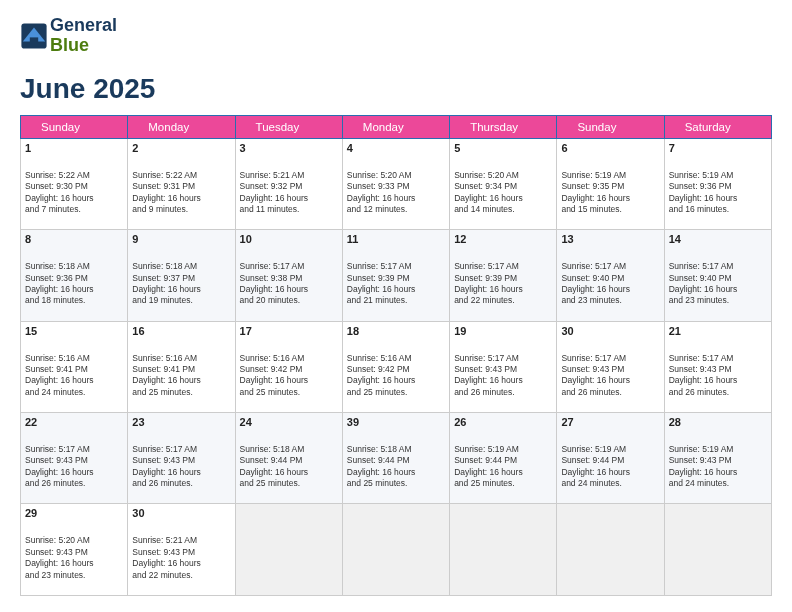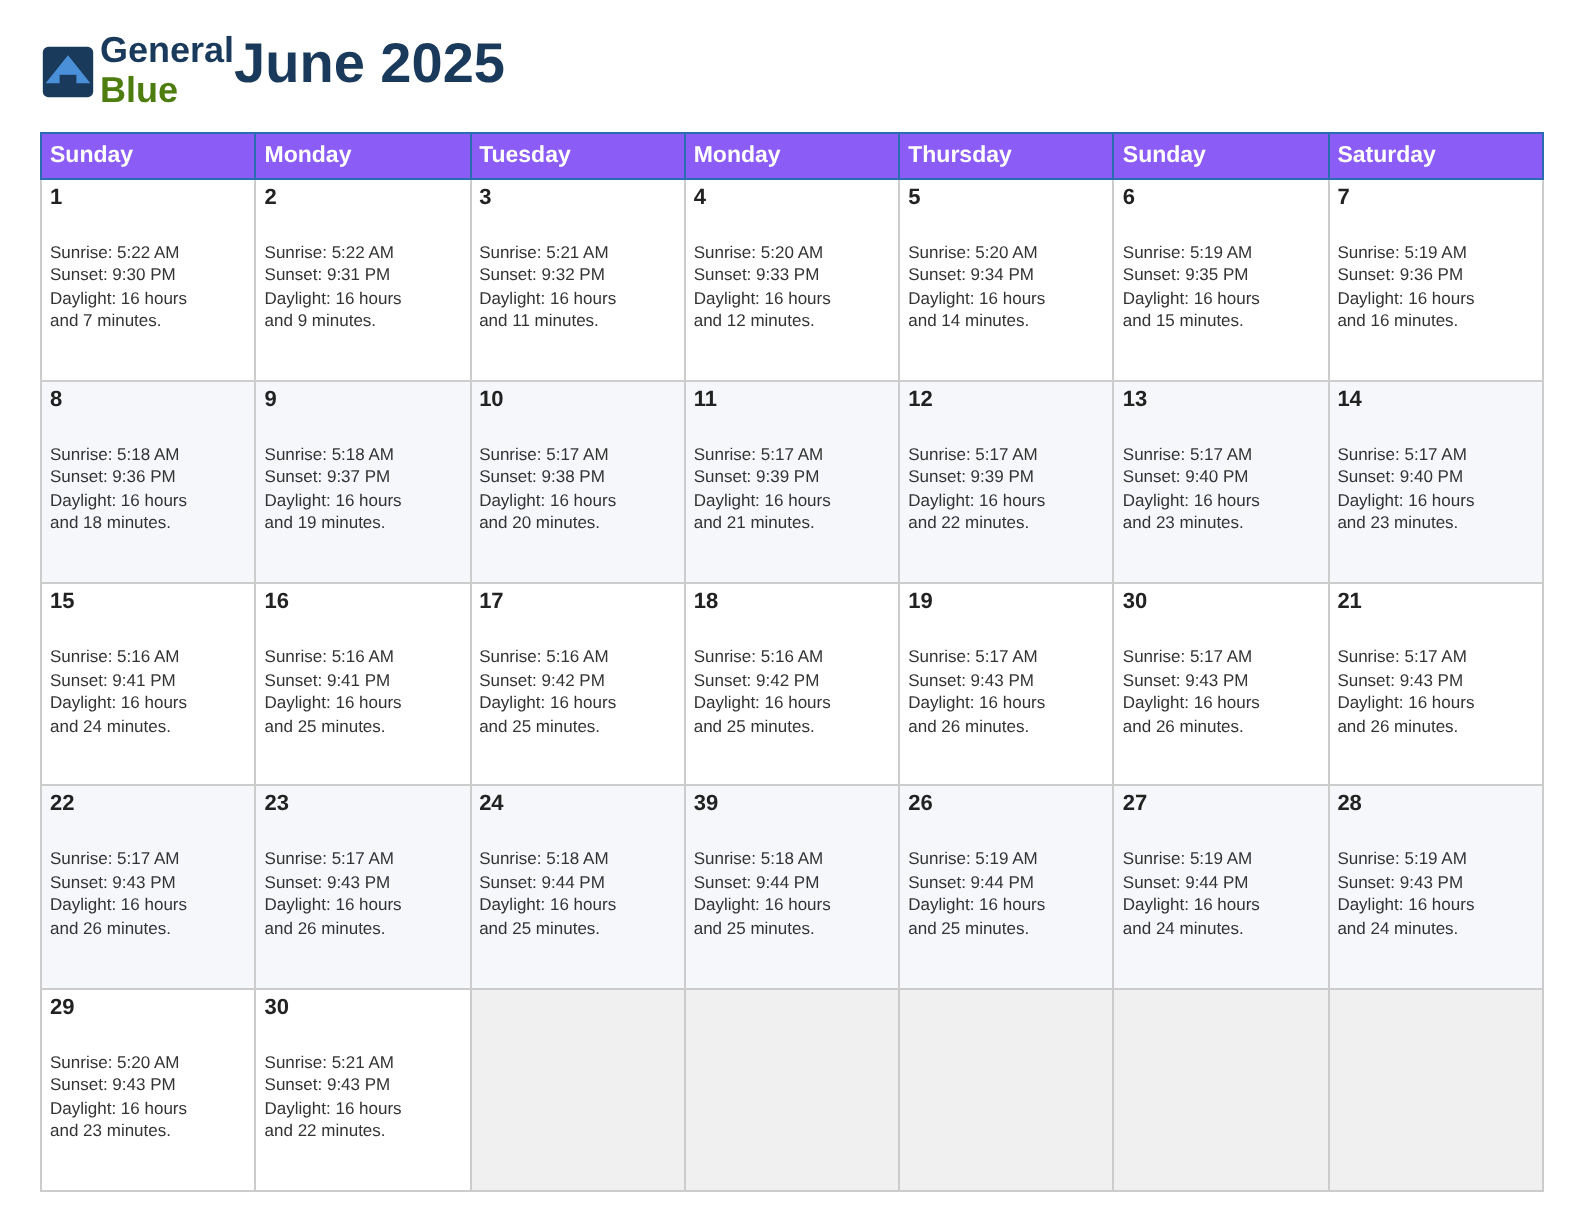--- a/index.html
+++ b/index.html
@@ -12,22 +12,24 @@
     }
     .page {
       width: 792px;
       height: 612px;
       padding: 16px 20px;
       display: flex;
       flex-direction: column;
     }
     .header {
       display: flex;
+      justify-content: space-between;
       align-items: flex-start;
       margin-bottom: 10px;
+      flex-direction: column;
     }
     .logo {
       display: flex;
       align-items: center;
     }
     .logo-text {
       font-size: 18px;
       font-weight: bold;
       color: #1a3a5c;
       line-height: 1.1;
@@ -35,43 +37,44 @@
     .logo-text span {
       color: #4d7c0f;
     }
     .logo-icon {
       width: 28px;
       height: 28px;
       margin-right: 2px;
     }
     .title-block {
       text-align: right;
+      margin-top: 17px;
     }
     .month-title {
       font-size: 28px;
       font-weight: bold;
       color: #1a3a5c;
     }
     .location {
       font-size: 14px;
       color: #444;
     }
     .calendar {
       flex: 1;
       border: 1px solid #ccc;
       border-collapse: collapse;
       width: 100%;
       table-layout: fixed;
     }
     .calendar th {
-      background: #8b5cf6;
+      background: #ec4899;
       color: #fff;
       font-size: 11.5px;
-      font-weight: bold;
-      padding: 5px 4px;
+      font-weight: normal;
+      padding: 5px 20px;
       text-align: left;
       border: 1px solid #2a6cb0;
     }
     .calendar td {
       vertical-align: top;
       border: 1px solid #ccc;
       padding: 3px 4px;
       font-size: 9px;
       color: #333;
       background: #fff;

